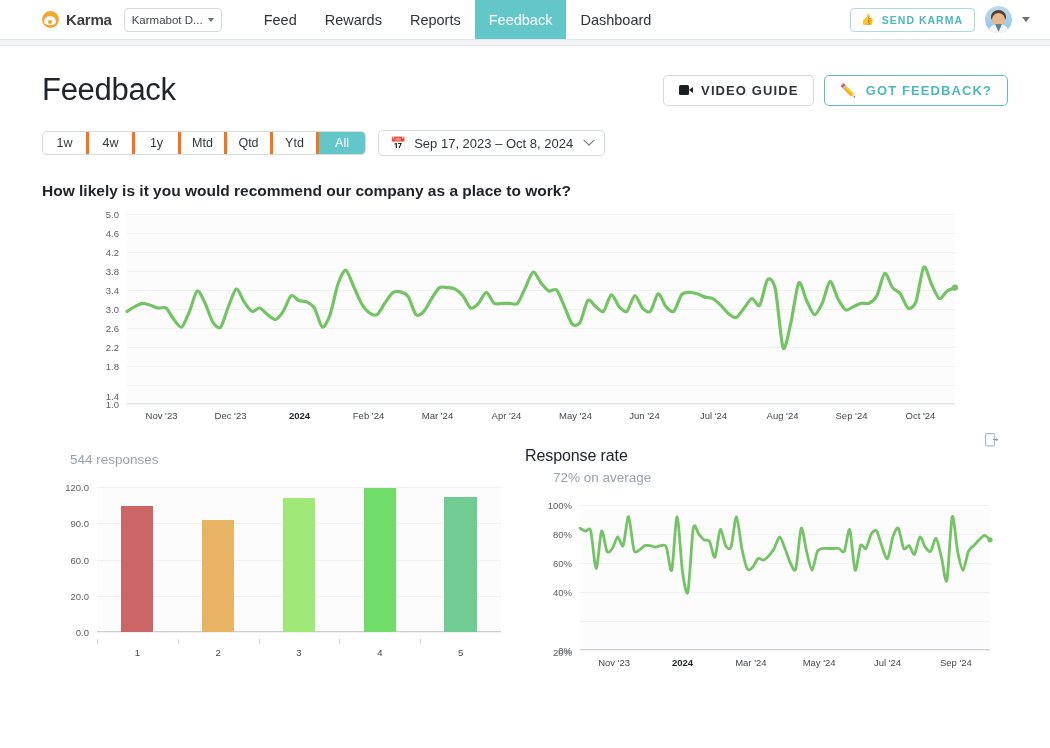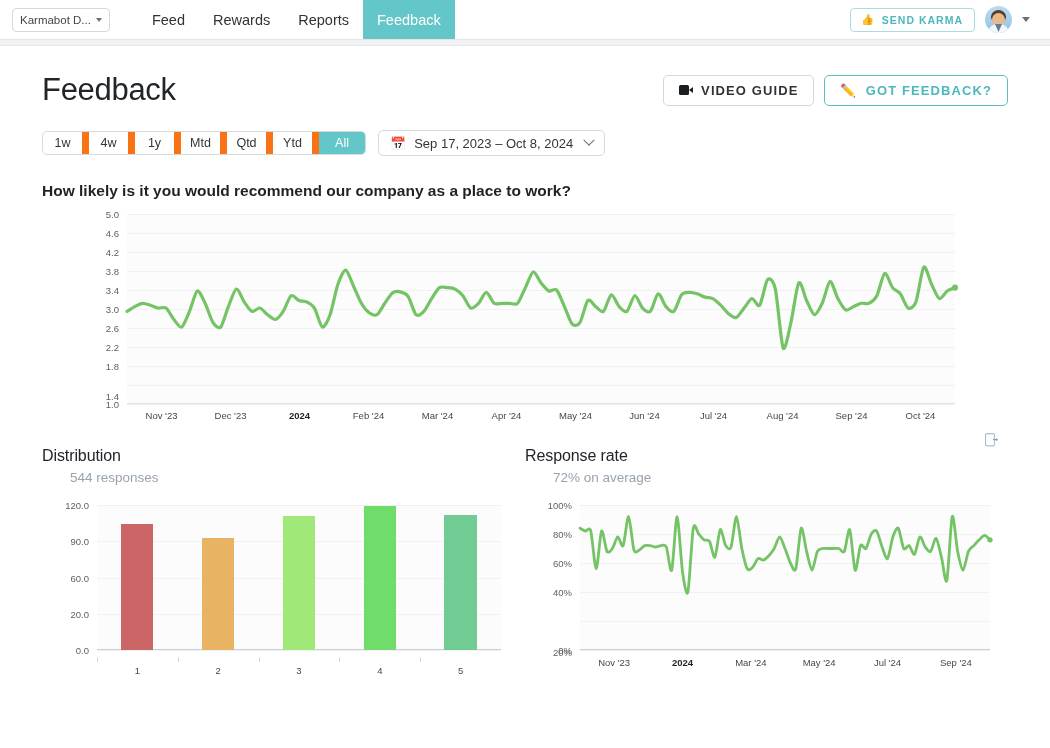--- a/index.html
+++ b/index.html
@@ -178,21 +178,21 @@
   .segmented {
     display: flex; align-items: stretch;
     height: 24px;
     border: 1px solid #d5dade; border-radius: 5px;
     background: #fff; overflow: hidden;
   }
   .seg {
     display: flex; align-items: center; justify-content: center;
     min-width: 46px; padding: 0 6px;
     font-size: 12.5px; color: #31363a;
-    border-right: 7px solid #f97316;
+    border-right: 3px solid #f97316;
     cursor: pointer;
   }
   .seg:last-child { border-right: none; }
   .seg.active {
     background: #63c6c9; color: #ffffff; font-weight: normal;
   }
   .daterange {
     height: 26px;
     border: 1px solid #d5dade; border-radius: 5px; background: #fff;
     display: flex; align-items: center; gap: 8px;
@@ -277,31 +277,36 @@
 
   
   #rr-chart { position: relative; height: 170px; margin-top: 20px; }
   #rr-plot { left: 55px; right: 18px; top: 0; height: 145px; }
   #rr-axis-x { position: absolute; left: 55px; right: 18px; top: 152px; height: 14px; }
 </style>
 </head>
 <body>
 
 <div class="topbar">
+  <div class="brand">
+    <span class="logo-mark"></span>
+    <span class="brand-name">Karma</span>
+  </div>
 
   <div class="workspace-select">
     <span>Karmabot D...</span>
     <span class="caret-sm"></span>
   </div>
 
   <nav class="nav">
     <div class="nav-item">Feed</div>
     <div class="nav-item">Rewards</div>
     <div class="nav-item">Reports</div>
     <div class="nav-item active">Feedback</div>
+    <div class="nav-item">Dashboard</div>
   </nav>
 
   <div class="topbar-right">
     <div class="send-karma">
       <span>👍</span>
       <span>SEND KARMA</span>
     </div>
     <div class="avatar">
       <span class="avatar-body"></span>
     </div>
@@ -387,21 +392,20 @@
         <div class="xtick" style="left: 70.83%;">Jul '24</div>
         <div class="xtick" style="left: 79.17%;">Aug '24</div>
         <div class="xtick" style="left: 87.5%;">Sep '24</div>
         <div class="xtick" style="left: 95.83%;">Oct '24</div>
       </div>
   </div>
 
   <div class="bottom">
 
     <div class="panel">
-      <div class="panel-title">Distribution</div>
       <div class="panel-sub">544 responses</div>
       <div id="dist-chart">
         <div class="plot" id="dist-plot">
             <div class="gridline" style="top: 145px;"></div>
             <div class="ytick" style="top: 145px; right: 412px;">0.0</div>
             <div class="gridline" style="top: 108.8px;"></div>
             <div class="ytick" style="top: 108.8px; right: 412px;">20.0</div>
             <div class="gridline" style="top: 72.5px;"></div>
             <div class="ytick" style="top: 72.5px; right: 412px;">60.0</div>
             <div class="gridline" style="top: 36.3px;"></div>

